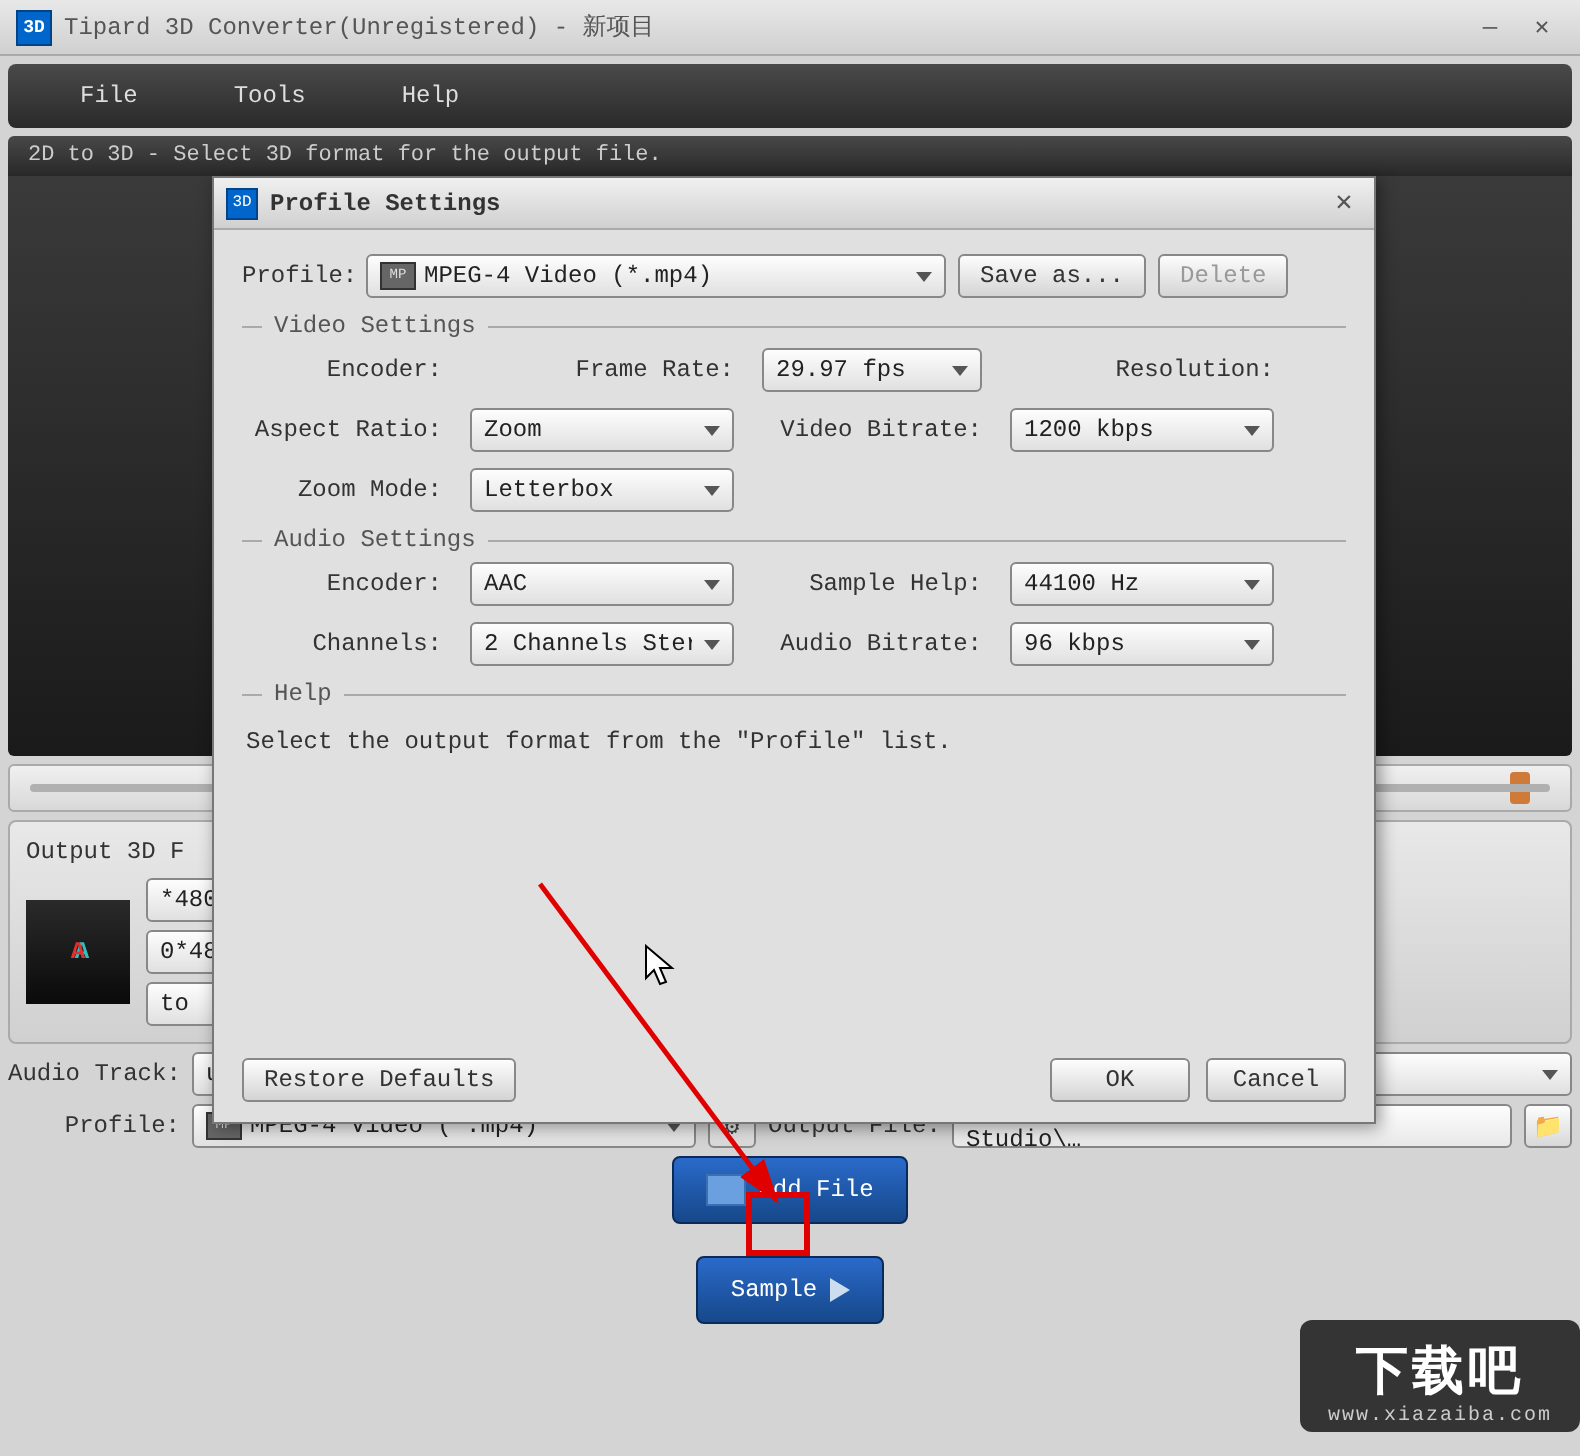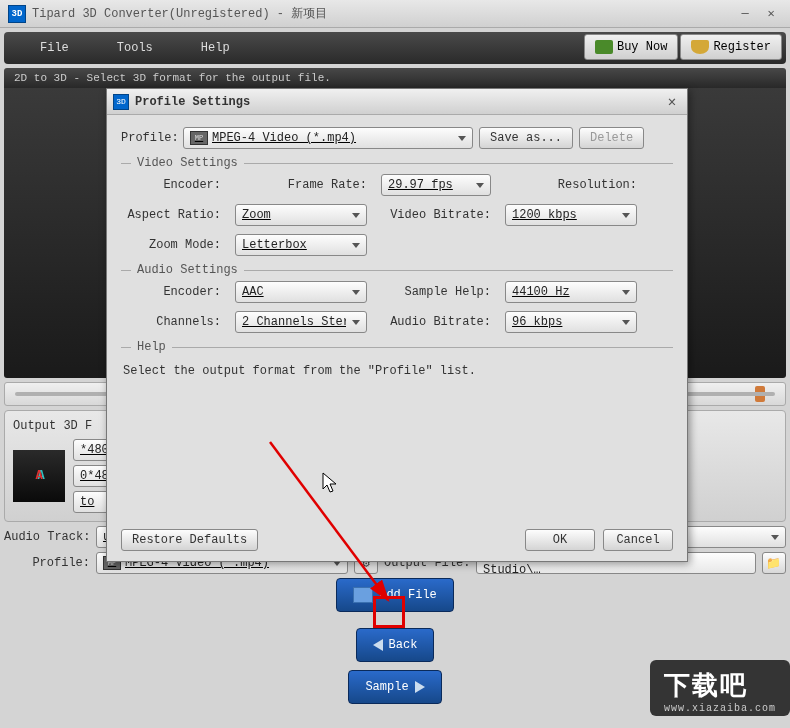--- a/index.html
+++ b/index.html
@@ -27,21 +27,21 @@
 
 .output-panel { margin: 4px; background: linear-gradient(#e8e8e8, #d0d0d0); border: 1px solid #aaa; border-radius: 4px; padding: 8px; }
 .output-panel .header { color: #333; margin-bottom: 6px; }
 .output-panel .body { display: flex; gap: 8px; align-items: center; }
 .anaglyph-icon { width: 52px; height: 52px; background: linear-gradient(#2a2a2a, #0a0a0a); display: flex; align-items: center; justify-content: center; font-size: 28px; }
 .anaglyph-icon .a-red { color: #e03030; text-shadow: 2px 0 #30c0c0; font-weight: bold; }
 .output-right { flex: 1; display: flex; flex-direction: column; gap: 4px; }
 
 .form-row { display: flex; align-items: center; gap: 6px; margin: 4px; }
 .form-label { color: #333; text-align: right; white-space: nowrap; }
-.dropdown { background: linear-gradient(#fdfdfd, #e0e0e0); border: 1px solid #888; border-radius: 3px; height: 22px; display: flex; align-items: center; padding: 0 6px; position: relative; cursor: pointer; text-decoration: underline; }
+.dropdown { background: linear-gradient(#fdfdfd, #e0e0e0); border: 1px solid #888; border-radius: 3px; height: 22px; display: flex; align-items: center; padding: 0 6px; position: relative; cursor: pointer; }
 .dropdown .dd-text { flex: 1; color: #222; white-space: nowrap; overflow: hidden; }
 .dropdown .dd-arrow { width: 0; height: 0; border-left: 4px solid transparent; border-right: 4px solid transparent; border-top: 5px solid #555; margin-left: 6px; }
 .dropdown .dd-icon { width: 18px; height: 14px; background: #666; border: 1px solid #333; margin-right: 4px; font-size: 7px; color: #ddd; display: flex; align-items: center; justify-content: center; }
 
 .textfield { background: linear-gradient(#fdfdfd, #e8e8e8); border: 1px solid #888; border-radius: 3px; height: 22px; padding: 0 6px; display: flex; align-items: center; color: #222; }
 
 .icon-btn { width: 24px; height: 22px; background: linear-gradient(#fdfdfd, #d8d8d8); border: 1px solid #888; border-radius: 3px; display: flex; align-items: center; justify-content: center; cursor: pointer; color: #444; }
 
 .bottom-bar { margin: 4px; display: flex; align-items: center; gap: 8px; flex-direction: column; }
 .big-btn { background: linear-gradient(#2a6aca, #16488a); border: 1px solid #0a2a5a; border-radius: 4px; color: #fff; padding: 8px 16px; display: flex; align-items: center; gap: 6px; cursor: pointer; height: 34px; }
@@ -66,48 +66,38 @@
 .fieldset .grid { display: grid; grid-template-columns: 100px 132px 110px 132px; gap: 8px 14px; align-items: center; }
 .fieldset .grid .lbl { text-align: right; color: #333; }
 
 .help-text { color: #333; padding: 6px 2px; }
 
 .modal-footer { position: absolute; bottom: 10px; left: 14px; right: 14px; display: flex; align-items: center; }
 
 .highlight-box { position: absolute; border: 3px solid #e00000; pointer-events: none; z-index: 20; }
 .arrow-line { position: absolute; z-index: 15; pointer-events: none; }
 
-.watermark { position: absolute; right: 0px; bottom: 12px; z-index: 30; background: rgba(30,30,30,0.88); color: #fff; padding: 8px 14px 2px; border-radius: 6px; text-align: left; }
+.watermark { position: absolute; right: 0px; bottom: 12px; z-index: 30; background: rgba(30,30,30,0.88); color: #fff; padding: 8px 14px 2px; border-radius: 6px; text-align: center; }
 .watermark .big { font-size: 26px; font-weight: bold; font-family: "Microsoft YaHei", sans-serif; letter-spacing: 2px; }
 .watermark .small { font-size: 10px; color: #ccc; letter-spacing: 1px; }
 </style>
 </head>
 <body>
 
 <div class="titlebar">
   <div class="logo">3D</div>
   <div class="title">Tipard 3D Converter(Unregistered) - 新项目</div>
   <div class="winbtn">—</div>
   <div class="winbtn">✕</div>
 </div>
 
 <div class="menubar">
   <div class="menuitem">File</div>
   <div class="menuitem">Tools</div>
   <div class="menuitem">Help</div>
-  <div class="right-buttons">
-    <div class="tab-btn">
-      <div class="icon-buy"></div>
-      <span>Buy Now</span>
-    </div>
-    <div class="tab-btn">
-      <div class="icon-reg"></div>
-      <span>Register</span>
-    </div>
-  </div>
 </div>
 
 <div class="hint-bar">2D to 3D - Select 3D format for the output file.</div>
 
 <div class="content-area"></div>
 
 <div class="slider-bar">
   <div class="slider-thumb"></div>
 </div>
 
@@ -167,24 +157,20 @@
     </div>
 </div>
 
 <div class="bottom-bar">
   <div class="big-btn">
     <div class="icon-add"></div>
     <span>Add File</span>
   </div>
   <div style="flex:1"></div>
   <div class="big-btn">
-    <div class="icon-back"></div>
-    <span>Back</span>
-  </div>
-  <div class="big-btn">
     <span>Sample</span>
     <div class="icon-conv"></div>
   </div>
 </div>
 
 <div class="modal">
   <div class="modal-title">
     <div class="logo">3D</div>
     <div class="mt">Profile Settings</div>
     <div class="close">✕</div>

